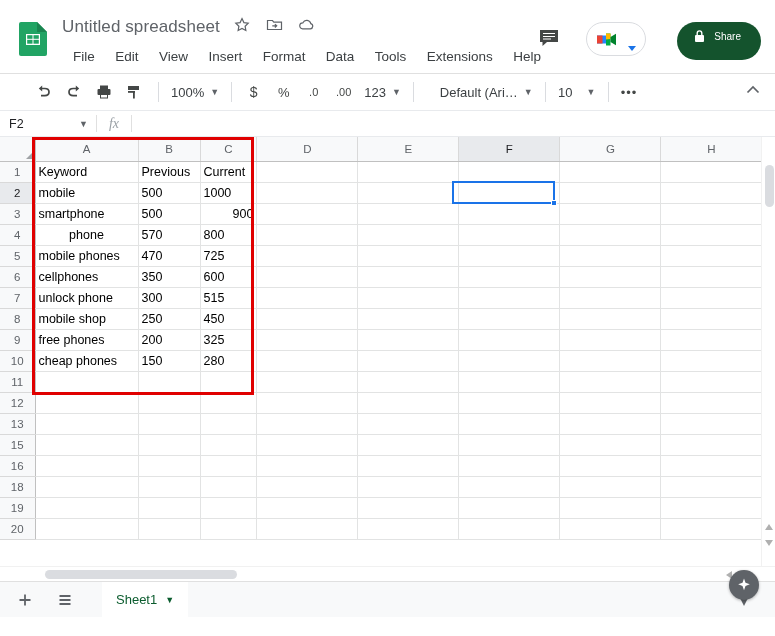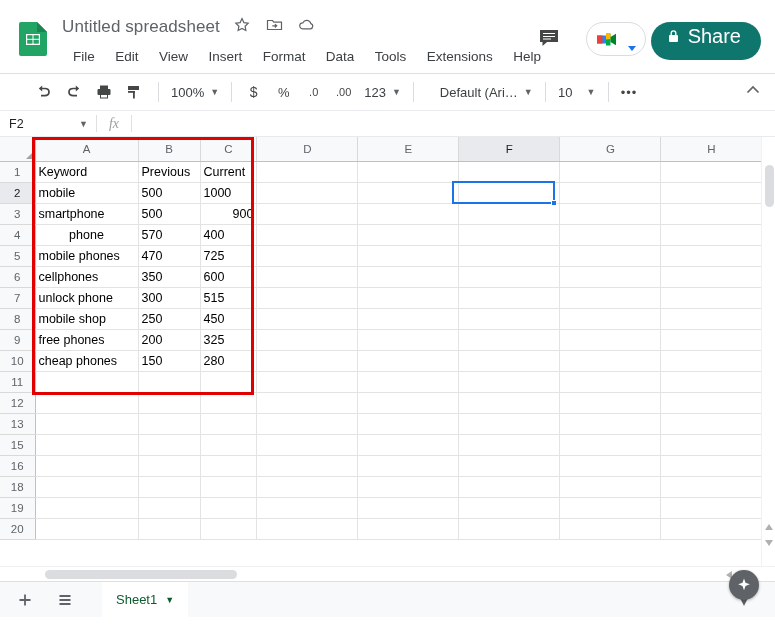--- a/index.html
+++ b/index.html
@@ -51,22 +51,22 @@
   .meet-pill {
     position:absolute; right: 115px; top: 0px;
     width: 60px; height: 34px; border: 1px solid #dadce0;
     border-radius: 18px; background:#fff; cursor:pointer;
   }
   .meet-icon { position:absolute; left: 9px; top: 8px; width: 22px; height: 17px; }
   .meet-caret { position:absolute; right: 9px; top: 14px; }
   .share-btn {
     position:absolute; right: 0px; top: 0px;
     height: 38px; padding: 0 20px 9px 16px;
-    background: #0f766e; color: #fff; border: none; border-radius: 20px;
-    font-size: 20px; font-family: "Liberation Sans", sans-serif;
+    background: #14532d; color: #fff; border: none; border-radius: 20px;
+    font-size: 10px; font-family: "Liberation Sans", sans-serif;
     font-weight: 500; cursor: pointer;
     display: flex; align-items: center; gap: 8px;
   }
 
   
   .toolbar {
     position: relative; height: 37px;
     background: #fff; border-bottom: 1px solid #e8eaed;
     display: flex; align-items: center; padding-left: 30px;
   }
@@ -440,21 +440,21 @@
             <td class="cell" style="width: 101px;"></td>
             <td class="cell" style="width: 101px;"></td>
             <td class="cell" style="width: 101px;"></td>
             <td class="cell" style="width: 101px;"></td>
             <td class="cell" style="width: 101px;"></td>
           </tr>
           <tr>
             <td class="rowhdr">4</td>
             <td class="cell" style="width: 103px; text-align: center;">phone</td>
             <td class="cell" style="width: 62px;">570</td>
-            <td class="cell" style="width: 51px;">400</td>
+            <td class="cell" style="width: 51px;">800</td>
             <td class="cell" style="width: 101px;"></td>
             <td class="cell" style="width: 101px;"></td>
             <td class="cell" style="width: 101px;"></td>
             <td class="cell" style="width: 101px;"></td>
             <td class="cell" style="width: 101px;"></td>
           </tr>
           <tr>
             <td class="rowhdr">5</td>
             <td class="cell" style="width: 103px;">mobile phones</td>
             <td class="cell" style="width: 62px;">470</td>

